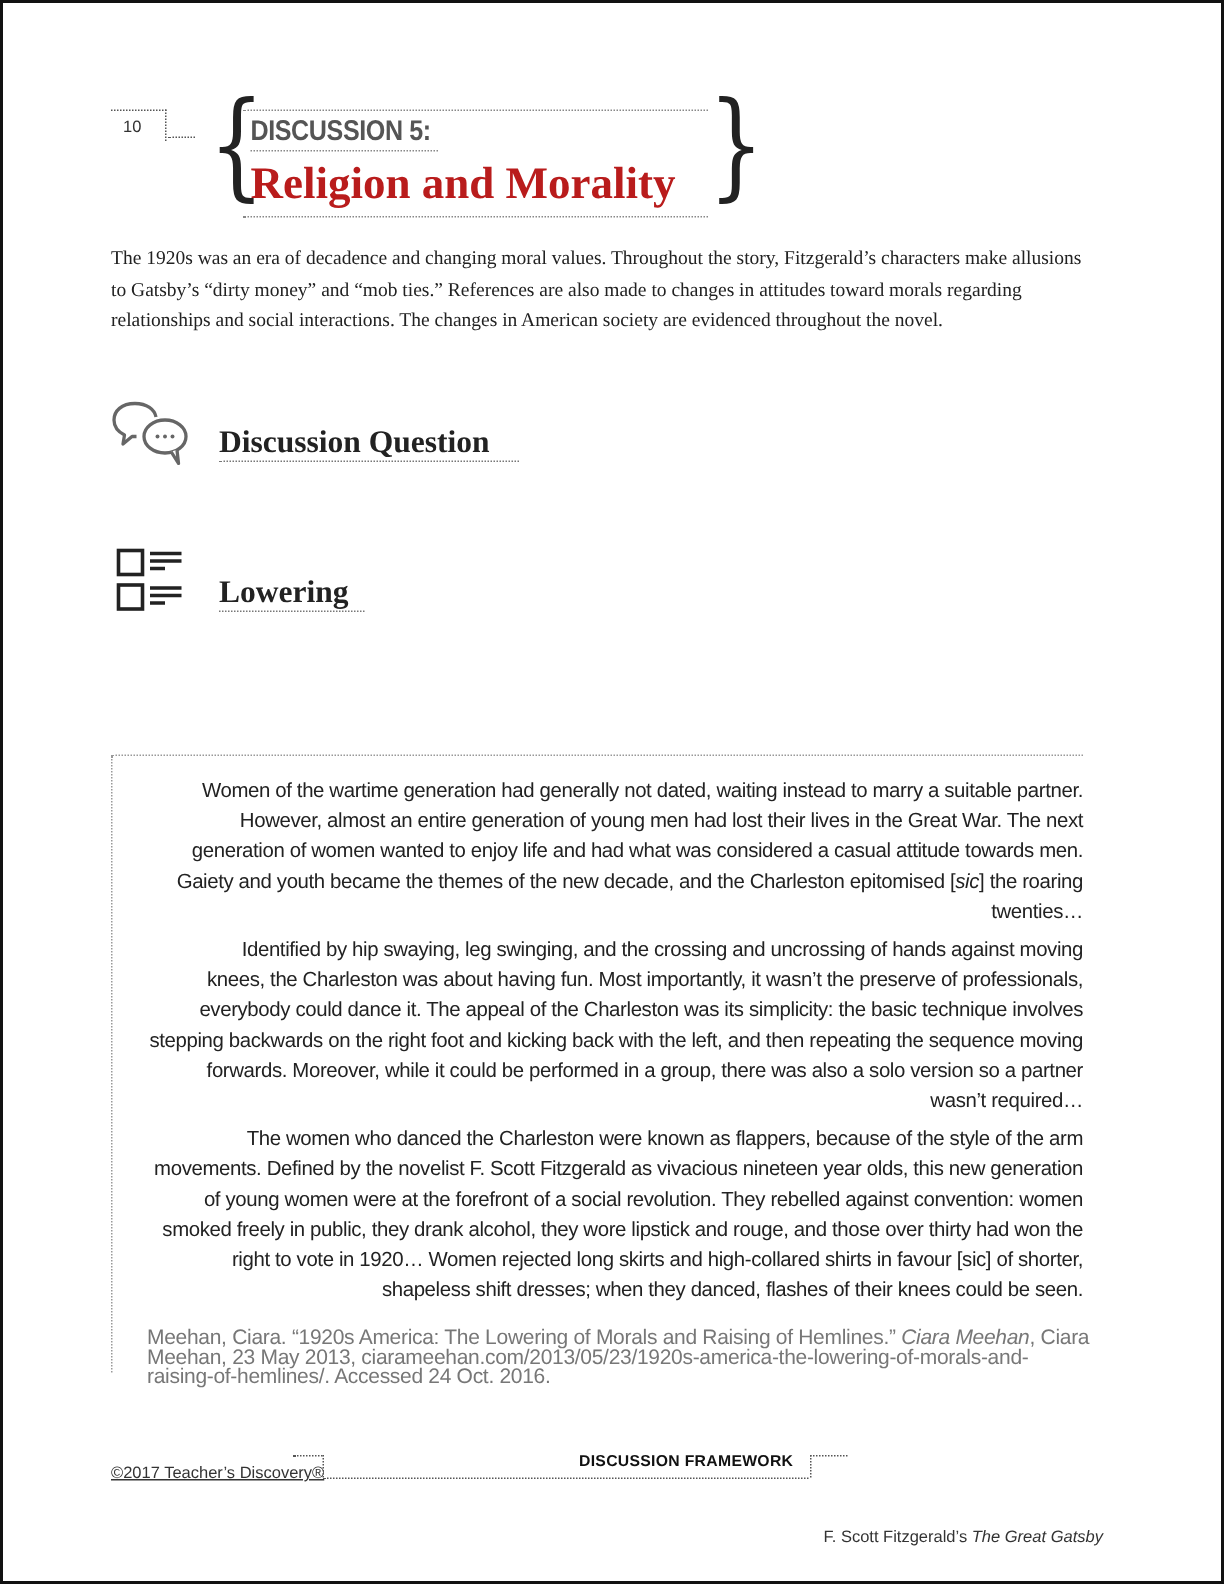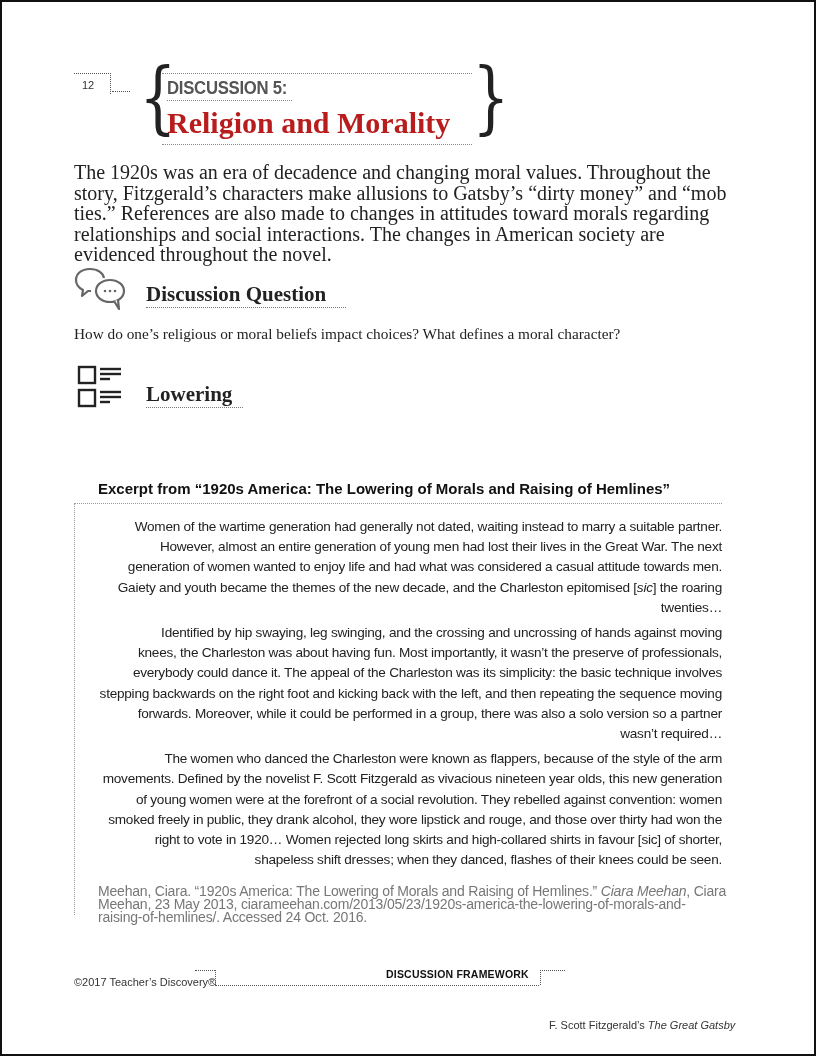--- a/index.html
+++ b/index.html
@@ -33,21 +33,21 @@
   .kicker {
     position: absolute; left: 165px; top: 75px; font-size: 19px; font-weight: bold;
     color: #555; letter-spacing: -0.3px; transform: scaleX(0.88); transform-origin: left;
   }
   .kicker-underline { position: absolute; left: 165px; top: 98px; width: 125px; border-top: 1px dotted #888; }
   .title {
     position: absolute; left: 165px; top: 104px; font-size: 30px; font-weight: bold; color: #b91c1c;
   }
 
   .intro {
-    position: absolute; left: 72px; top: 160px; width: 660px; font-size: 20px; line-height: 20.5px; color: #222;
+    position: absolute; left: 72px; top: 160px; width: 660px; font-size: 13px; line-height: 20.5px; color: #222;
   }
 
   .icon { position: absolute; }
   .sec-head {
     position: absolute; font-size: 21px; font-weight: bold; color: #222;
   }
   .sec-underline { position: absolute; border-top: 1px dotted #777; }
   .para { position: absolute; left: 72px; font-size: 15.3px; color: #222; }
 
   
@@ -61,33 +61,33 @@
     letter-spacing: -0.25px;
     text-align: right;
   }
   .ex-body p { margin: 0 0 5px 0; text-indent: 24px; }
   .cite {
     position: absolute; left: 96px; top: 883px; width: 630px; font-size: 14px; line-height: 13px; color: #777;
     letter-spacing: -0.2px;
   }
 
   
-  .f-left { position: absolute; left: 72px; top: 974px; font-size: 11px; color: #333; }
+  .f-left { position: absolute; left: 72px; top: 974px; font-size: 11px; color: #333; text-decoration: underline; }
   .f-center { position: absolute; left: 384px; top: 966px; font-size: 10.5px; font-weight: bold; color: #111; letter-spacing: 0.2px; }
   .f-right { position: absolute; left: 547px; top: 974px; font-size: 11px; color: #333; margin-top: 43px; }
   .f-dot-h { position: absolute; border-top: 1px dotted #555; }
   .f-dot-v { position: absolute; border-left: 1px dotted #555; }
 </style>
 </head>
 <body>
 
 <div class="page">
 
   <div class="pnum-box"></div>
-  <div class="pnum sans">12</div>
+  <div class="pnum sans">10</div>
   <div class="pnum-lead"></div>
 
   <div class="brace brace-l">{</div>
   <div class="title-box"></div>
   <div class="kicker sans">DISCUSSION 5:</div>
   <div class="kicker-underline"></div>
   <div class="title serif">Religion and Morality</div>
   <div class="brace brace-r">}</div>
 
   <div class="intro serif">The 1920s was an era of decadence and changing moral values. Throughout the story, Fitzgerald’s characters make allusions to Gatsby’s “dirty money” and “mob ties.” References are also made to changes in attitudes toward morals regarding relationships and social interactions. The changes in American society are evidenced throughout the novel.</div>
@@ -96,36 +96,34 @@
     <path d="M16 3 C7 3 2 8 2 14 C2 19 5 22 9 24 L8 30 L14 25 C15 25 16 25 17 25" fill="none" stroke="#666" stroke-width="2.2" stroke-linejoin="round"></path>
     <path d="M16 3 C24 3 29 7 30 12" fill="none" stroke="#666" stroke-width="2.2"></path>
     <ellipse cx="36" cy="25" rx="14" ry="11" fill="#fff" stroke="#666" stroke-width="2.2"></ellipse>
     <path d="M40 35 L45 43 L44 34" fill="#fff" stroke="#666" stroke-width="2.2" stroke-linejoin="round"></path>
     <circle cx="31" cy="25" r="1.3" fill="#666"></circle>
     <circle cx="36" cy="25" r="1.3" fill="#666"></circle>
     <circle cx="41" cy="25" r="1.3" fill="#666"></circle>
   </svg>
   <div class="sec-head serif" style="left:144px; top:280px;text-align:center;">Discussion Question</div>
   <div class="sec-underline" style="left:144px; top:305px; width:200px;"></div>
-  <div class="para serif" style="top:323px;">How do one’s religious or moral beliefs impact choices? What defines a moral character?</div>
 
   <svg class="icon" style="left:75px; top:363px;" width="46" height="44" viewBox="0 0 46 44">
     <rect x="2" y="2" width="16" height="16" fill="none" stroke="#222" stroke-width="2.4"></rect>
     <rect x="2" y="25" width="16" height="16" fill="none" stroke="#222" stroke-width="2.4"></rect>
     <line x1="23" y1="4" x2="44" y2="4" stroke="#222" stroke-width="2.4"></line>
     <line x1="23" y1="9" x2="44" y2="9" stroke="#222" stroke-width="2.4"></line>
     <line x1="23" y1="14" x2="33" y2="14" stroke="#222" stroke-width="2.4"></line>
     <line x1="23" y1="27" x2="44" y2="27" stroke="#222" stroke-width="2.4"></line>
     <line x1="23" y1="32" x2="44" y2="32" stroke="#222" stroke-width="2.4"></line>
     <line x1="23" y1="37" x2="33" y2="37" stroke="#222" stroke-width="2.4"></line>
   </svg>
   <div class="sec-head serif" style="left:144px; top:380px;">Lowering</div>
   <div class="sec-underline" style="left:144px; top:405px; width:97px;"></div>
 
-  <div class="ex-title sans">Excerpt from “1920s America: The Lowering of Morals and Raising of Hemlines”</div>
   <div class="ex-rule"></div>
   <div class="ex-vrule"></div>
 
   <div class="ex-body sans">
     <p><span>Women of the wartime generation had generally not dated, waiting instead to marry a suitable partner. However, almost an entire generation of young men had lost their lives in the Great War. The next generation of women wanted to enjoy life and had what was considered a casual attitude towards men. Gaiety and youth became the themes of the new decade, and the Charleston epitomised [</span><i>sic</i><span>] the roaring twenties…</span></p>
     <p>Identified by hip swaying, leg swinging, and the crossing and uncrossing of hands against moving knees, the Charleston was about having fun. Most importantly, it wasn’t the preserve of professionals, everybody could dance it. The appeal of the Charleston was its simplicity: the basic technique involves stepping backwards on the right foot and kicking back with the left, and then repeating the sequence moving forwards. Moreover, while it could be performed in a group, there was also a solo version so a partner wasn’t required…</p>
     <p>The women who danced the Charleston were known as flappers, because of the style of the arm movements. Defined by the novelist F. Scott Fitzgerald as vivacious nineteen year olds, this new generation of young women were at the forefront of a social revolution. They rebelled against convention: women smoked freely in public, they drank alcohol, they wore lipstick and rouge, and those over thirty had won the right to vote in 1920… Women rejected long skirts and high-collared shirts in favour [sic] of shorter, shapeless shift dresses; when they danced, flashes of their knees could be seen.</p>
   </div>
 
   <div class="cite sans"><span>Meehan, Ciara. “1920s America: The Lowering of Morals and Raising of Hemlines.” </span><i>Ciara Meehan</i><span>, Ciara Meehan, 23 May 2013, ciarameehan.com/2013/05/23/1920s-america-the-lowering-of-morals-and-raising-of-hemlines/. Accessed 24 Oct. 2016.</span></div>

